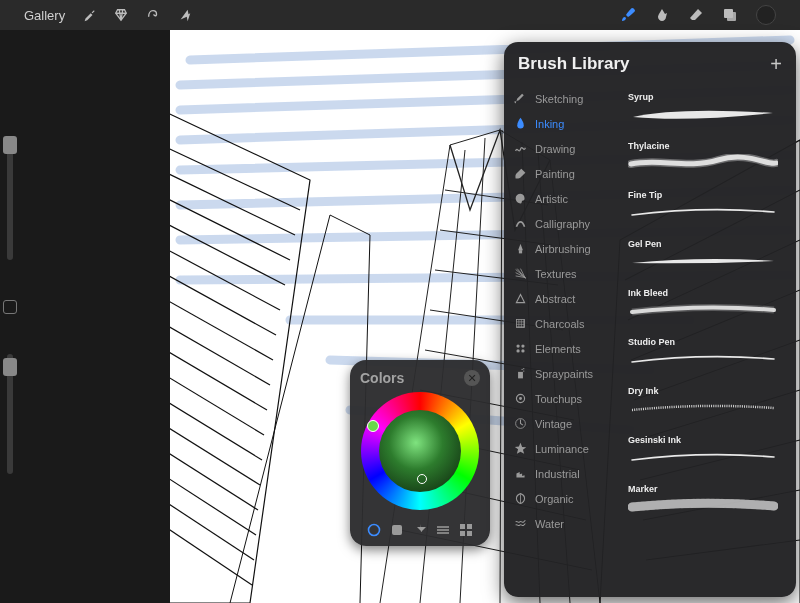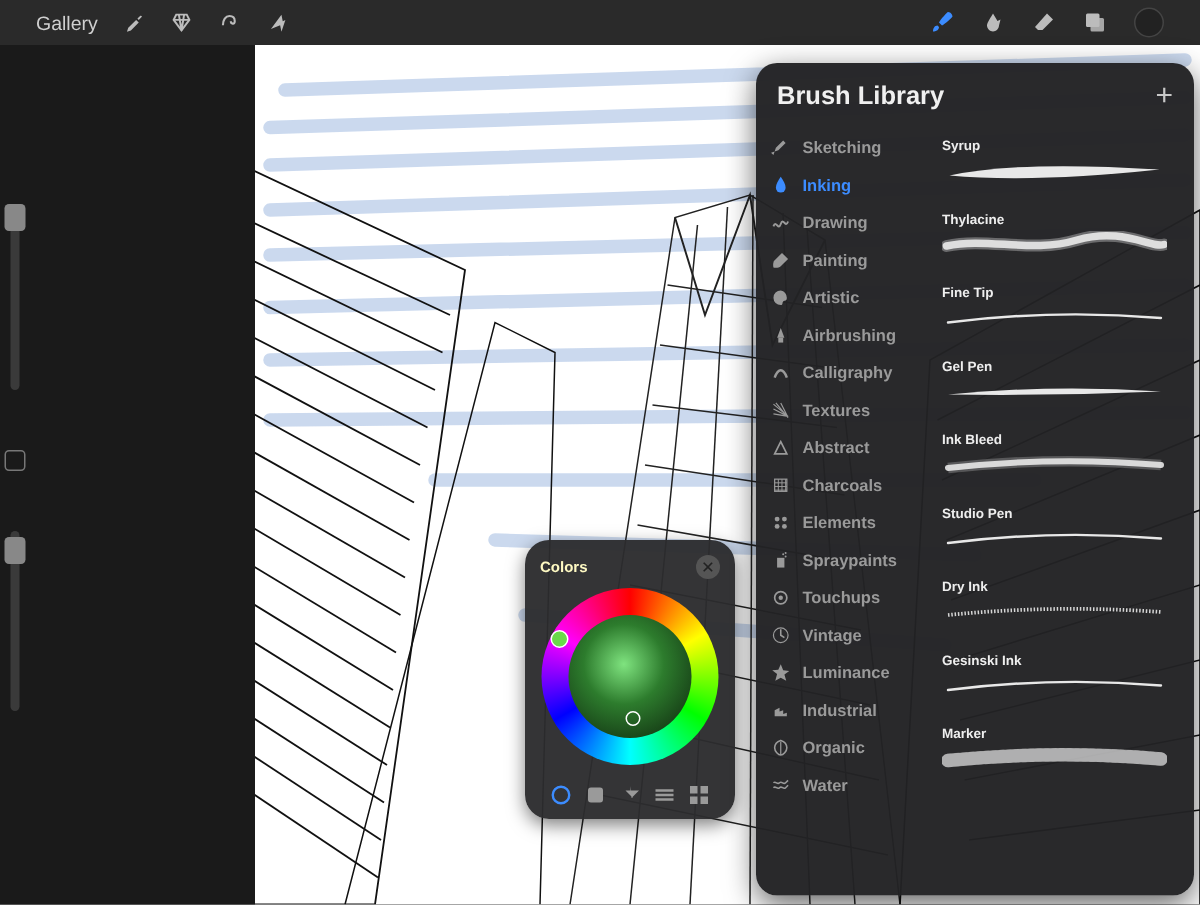--- a/index.html
+++ b/index.html
@@ -22,38 +22,38 @@
   .slider-track.bot .slider-thumb{ top:4px; }
   .sq-btn { width:14px; height:14px; border:1.5px solid #777; border-radius:3px; }
 
   
   .canvas-wrap { position:absolute; top:30px; left:170px; width:630px; height:573px; background:#161616; }
   .canvas { position:absolute; left:0; top:0; width:630px; height:573px; background:#fff; overflow:hidden; }
 
   
   .colors-panel { position:absolute; left:350px; top:360px; width:140px; background:rgba(44,44,46,0.96); border-radius:16px; padding:10px 10px 8px 10px; box-shadow:0 4px 12px rgba(0,0,0,0.5); }
   .colors-header { display:flex; justify-content:space-between; align-items:center; margin-bottom:6px; }
-  .colors-title { font-size:10px; font-weight:600; color:#fef9c3; }
+  .colors-title { font-size:14px; font-weight:600; color:#a3a3a3; }
   .colors-close { width:16px; height:16px; border-radius:50%; background:#555; display:flex; align-items:center; justify-content:center; font-size:11px; color:#222; }
   .color-wheel { width:118px; height:118px; border-radius:50%; margin:0 auto 8px auto;
     background: conic-gradient(red, #ff8000, yellow, #80ff00, lime, #00ff80, cyan, #0080ff, blue, #8000ff, magenta, #ff0080, red); position:relative;}
   .color-inner { position:absolute; top:18px; left:18px; width:82px; height:82px; border-radius:50%;
     background: radial-gradient(circle at 45% 40%, #7fe37f 0%, #2d7c2d 40%, #0b1f0b 100%); }
   .swatch-ind { position:absolute; top:28px; left:6px; width:12px; height:12px; border-radius:50%; background:#6ad84a; border:1.5px solid #fff; }
   .color-tabs { display:flex; justify-content:space-between; padding:4px 6px 0 6px; }
   .color-tab { width:16px; height:16px; color:#9a9a9a; display:flex; align-items:center; justify-content:center; }
   .color-tab.active { color:#3c8cff; }
 
   
   .brush-panel { position:absolute; right:4px; top:42px; width:292px; height:555px; background:rgba(34,34,36,0.97); border-radius:14px; box-shadow:0 6px 20px rgba(0,0,0,0.6); display:flex; flex-direction:column; overflow:hidden; }
   .brush-header { display:flex; justify-content:space-between; align-items:center; padding:12px 14px 10px 14px; }
   .brush-title { font-size:17px; font-weight:600; color:#f0f0f0;text-align:right; }
   .brush-add { font-size:20px; color:#c8c8c8; line-height:1; }
   .brush-body { flex:1; display:flex; overflow:hidden; }
-  .brush-cats { width:112px; padding-top:2px; overflow-y:hidden;font-weight:bold; }
+  .brush-cats { width:112px; padding-top:2px; overflow-y:hidden; }
   .brush-cat { display:flex; align-items:center; gap:8px; padding:6px 10px; font-size:11px; color:#9a9a9a; }
   .brush-cat.active { color:#3c8cff; }
   .brush-cat .ci { width:13px; height:13px; flex:none; }
   .brushes { flex:1; padding:2px 10px 4px 4px; overflow:hidden; }
   .brush-item { border-radius:8px; padding:6px 8px 8px 8px; margin-bottom:4px; }
   .brush-item.selected { background:#2d6ef0; }
   .brush-item .bl { font-size:9px; font-weight:600; color:#eee; margin-bottom:3px; }
   .brush-item.selected .bl { color:#fff; }
   .stroke { height:18px; width:100%; position:relative; }
   .stroke svg { position:absolute; inset:0; }
@@ -280,30 +280,30 @@
           <span class="ci"><svg width="13" height="13" viewBox="0 0 16 16" fill="currentColor">
               <path d="M8 2a6 6 0 100 12c2 0 1-2 2-3s3 0 3-3a6 6 0 00-5-6z"></path>
               <circle cx="5" cy="7" r="1"></circle>
               <circle cx="7" cy="4.5" r="1"></circle>
               <circle cx="10" cy="5" r="1"></circle>
             </svg></span>
           <span>Artistic</span>
         </div>
         <div class="brush-cat">
           <span class="ci"><svg width="13" height="13" viewBox="0 0 16 16" fill="currentColor">
+              <path d="M3 12c3-8 7-8 10 0" fill="none" stroke="currentColor" stroke-width="2"></path>
+            </svg></span>
+          <span>Calligraphy</span>
+        </div>
+        <div class="brush-cat">
+          <span class="ci"><svg width="13" height="13" viewBox="0 0 16 16" fill="currentColor">
               <path d="M8 2l3 8H5z"></path>
               <rect x="6" y="10" width="4" height="4"></rect>
             </svg></span>
           <span>Airbrushing</span>
-        </div>
-        <div class="brush-cat">
-          <span class="ci"><svg width="13" height="13" viewBox="0 0 16 16" fill="currentColor">
-              <path d="M3 12c3-8 7-8 10 0" fill="none" stroke="currentColor" stroke-width="2"></path>
-            </svg></span>
-          <span>Calligraphy</span>
         </div>
         <div class="brush-cat">
           <span class="ci"><svg width="13" height="13" viewBox="0 0 16 16" fill="currentColor">
               <path d="M2 3l12 10M2 7l12 6M2 11l12 2M4 2l10 12M8 2l6 12" stroke="currentColor" stroke-width="1" fill="none"></path>
             </svg></span>
           <span>Textures</span>
         </div>
         <div class="brush-cat">
           <span class="ci"><svg width="13" height="13" viewBox="0 0 16 16" fill="currentColor">
               <path d="M3 13l5-10 5 10z" fill="none" stroke="currentColor" stroke-width="1.4"></path>

